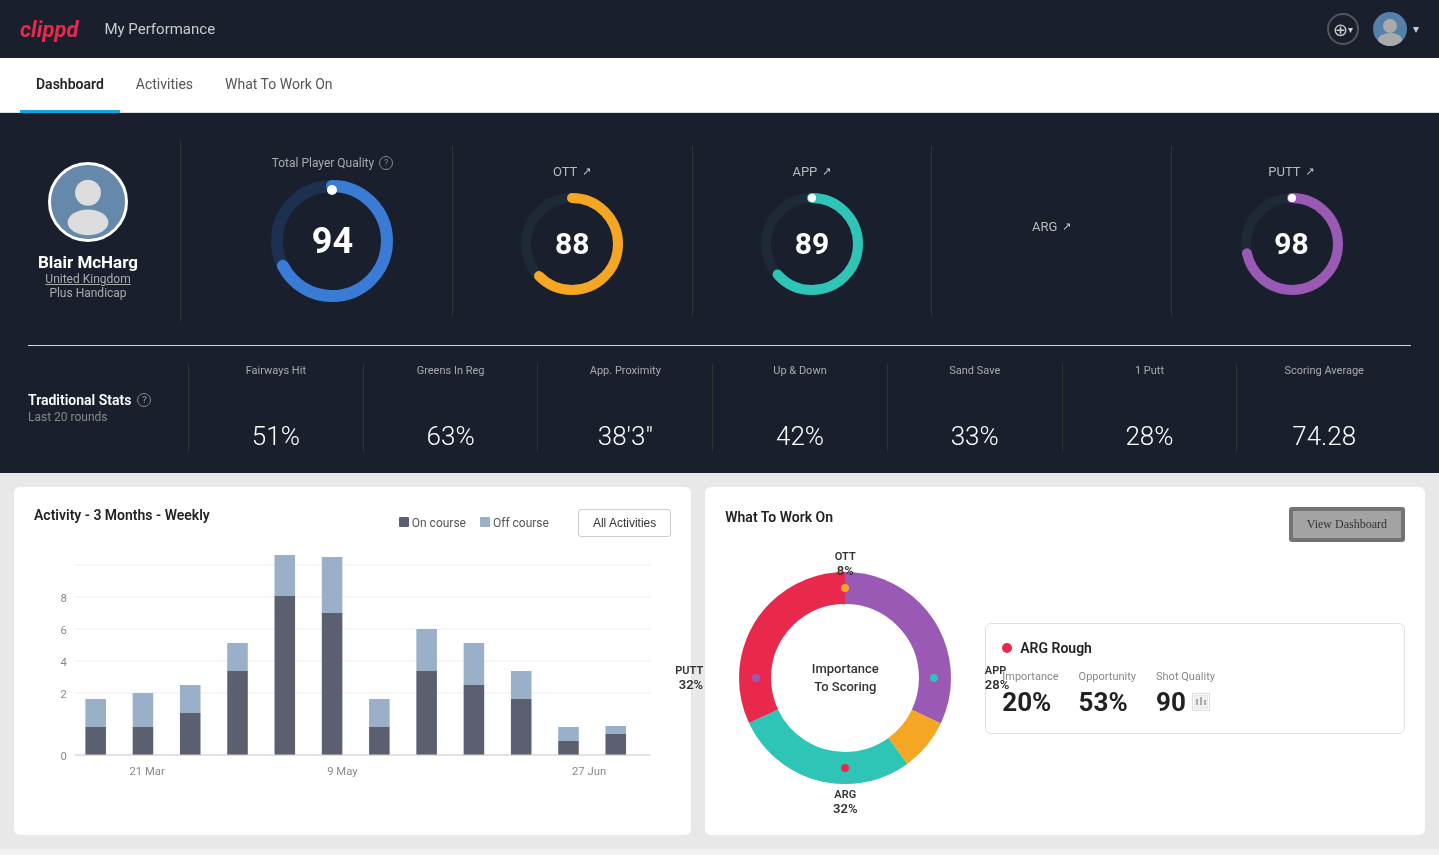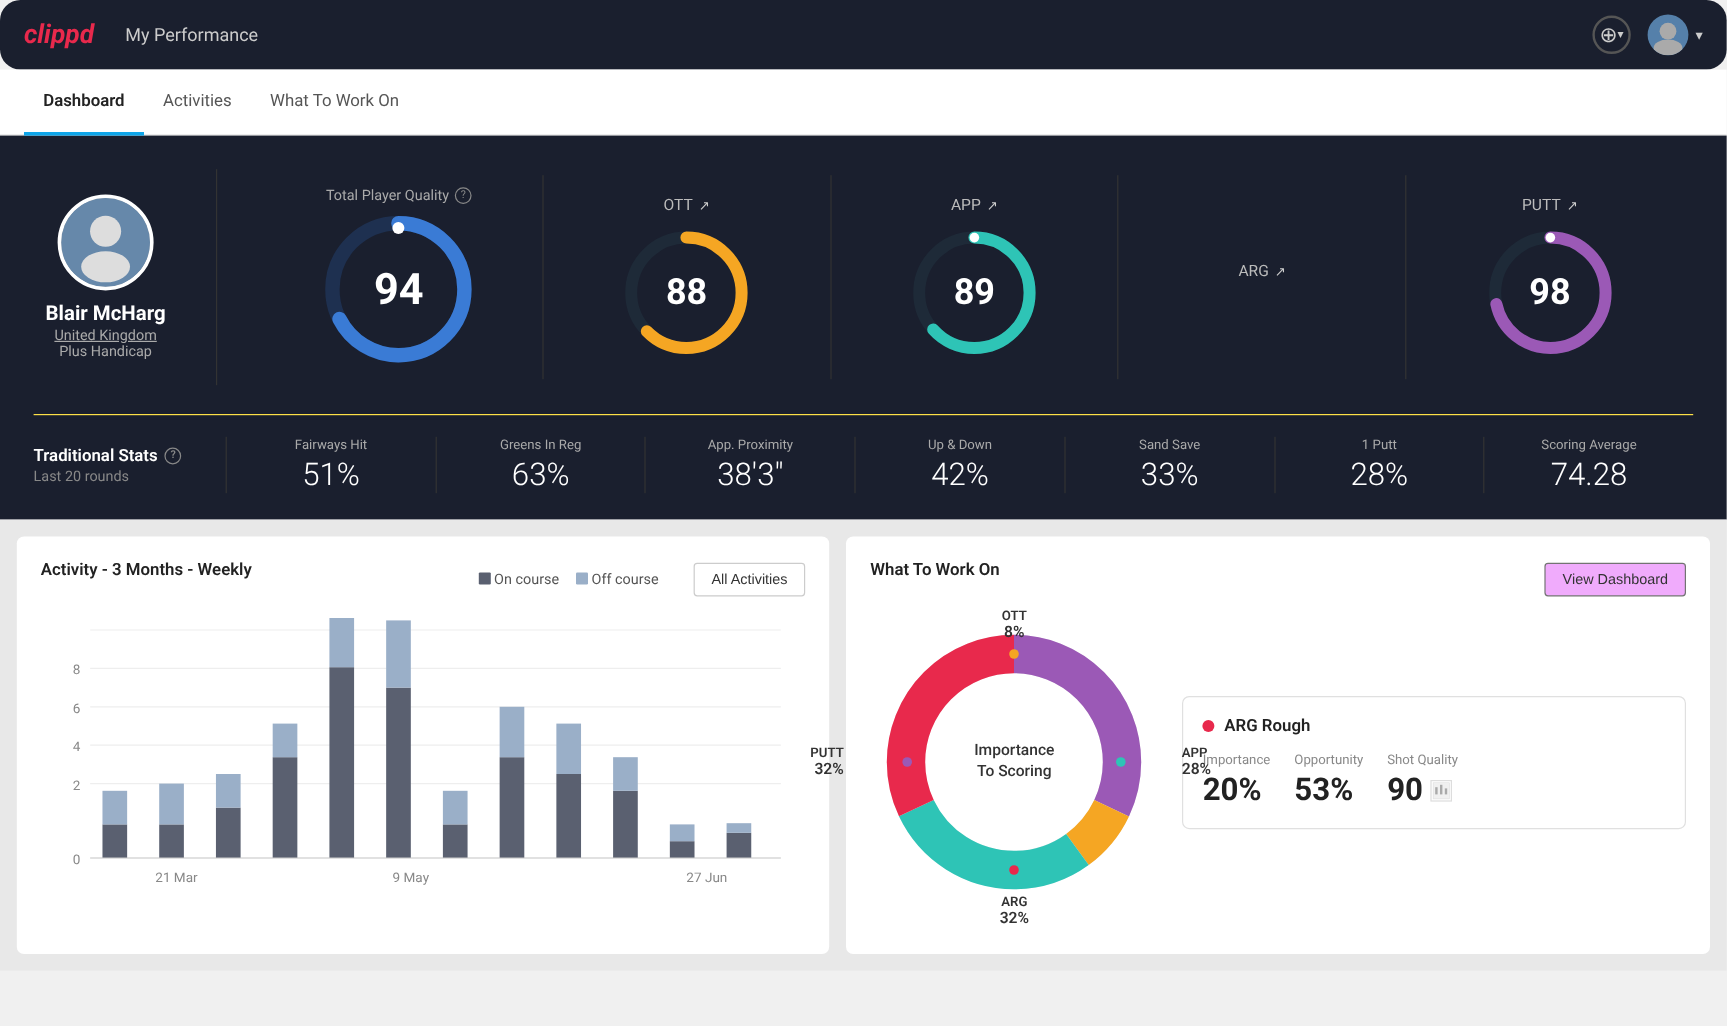--- a/index.html
+++ b/index.html
@@ -6,21 +6,20 @@
     body { font-family: -apple-system, BlinkMacSystemFont, 'Segoe UI', Roboto, sans-serif; background: #f0f0f0; color: #fff; }
 
     
     .header {
       background: #1a1f2e;
       display: flex;
       align-items: center;
       padding: 0 20px;
       height: 58px;
       justify-content: space-between;
-      border-radius: 17px;
     }
     .header-logo {
       display: flex;
       align-items: center;
       gap: 10px;
     }
     .logo-text {
       font-size: 22px;
       font-weight: 700;
       color: #e8294c;
@@ -213,20 +212,21 @@
     .stat-name {
       font-size: 11px;
       color: #aaa;
       margin-bottom: 4px;
       text-align: center;
     }
     .stat-value {
       font-size: 26px;
       font-weight: 300;
       color: #fff;
+      margin-top: 40px;
     }
 
     
     .bottom-panels {
       display: flex;
       gap: 14px;
       padding: 14px;
       background: #e8e8e8;
     }
     .panel {
@@ -282,27 +282,28 @@
     }
 
     
     .work-header {
       display: flex;
       justify-content: space-between;
       align-items: center;
       margin-bottom: 16px;
     }
     .view-dashboard-btn {
-      border: 1px solid #737373;
-      background: #f0abfc;
+      border: 4px solid #737373;
+      background: #a3a3a3;
       padding: 6px 14px;
       font-size: 12px;
       cursor: pointer;
       border-radius: 3px;
       color: #333;
+      font-family: Liberation Serif, serif;
     }
     .work-content {
       display: flex;
       gap: 20px;
       align-items: center;
     }
 
     
     .info-card {
       border: 1px solid #e0e0e0;

